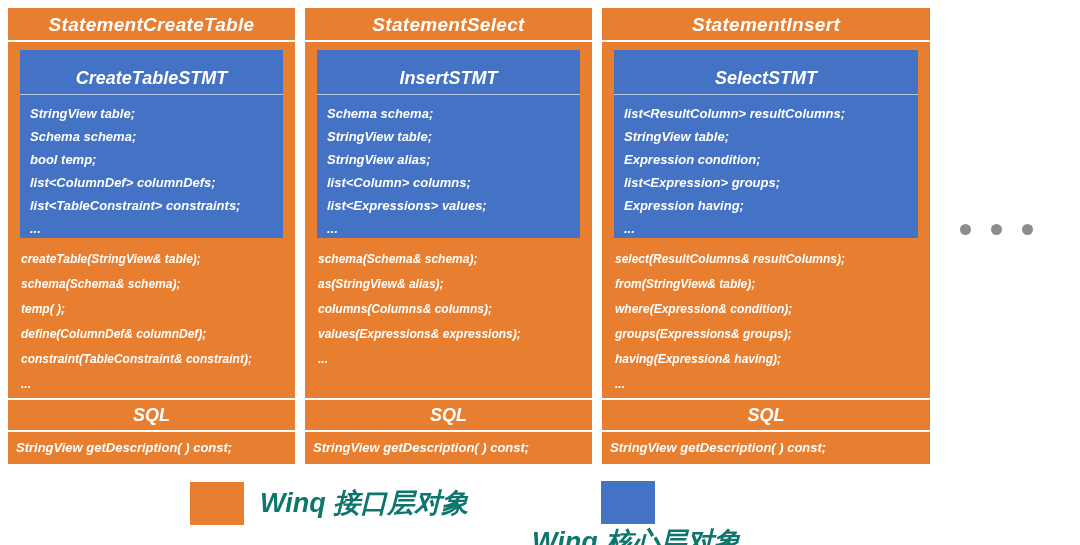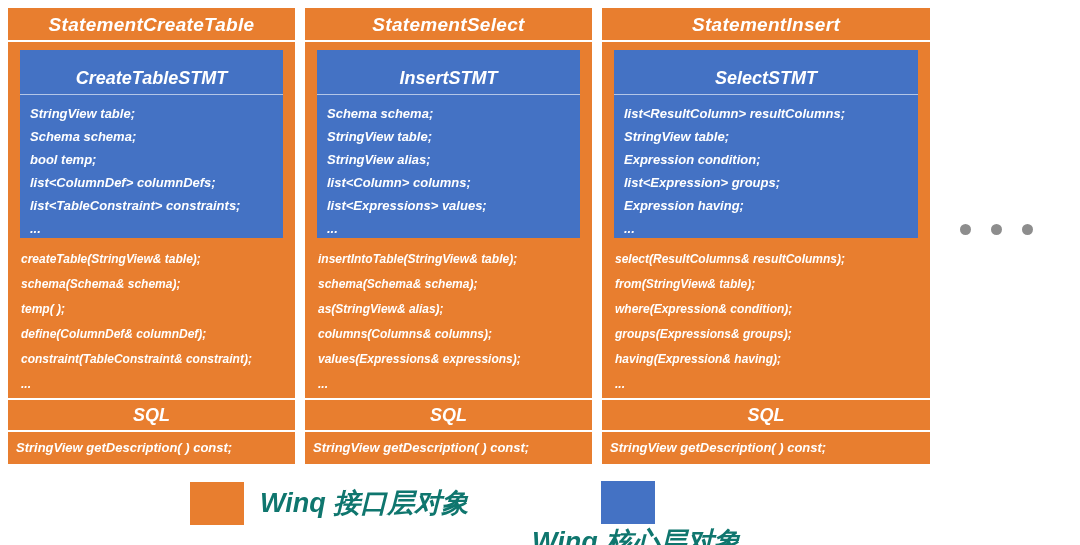--- a/index.html
+++ b/index.html
@@ -95,21 +95,20 @@
     <div class="stmt-fields">
       <div class="line">Schema schema;</div>
       <div class="line">StringView table;</div>
       <div class="line">StringView alias;</div>
       <div class="line">list&lt;Column&gt; columns;</div>
       <div class="line">list&lt;Expressions&gt; values;</div>
       <div class="line">...</div>
     </div>
   </div>
   <div class="methods">
-    <div class="line">insertIntoTable(StringView&amp; table);</div>
     <div class="line">schema(Schema&amp; schema);</div>
     <div class="line">as(StringView&amp; alias);</div>
     <div class="line">columns(Columns&amp; columns);</div>
     <div class="line">values(Expressions&amp; expressions);</div>
     <div class="line">...</div>
   </div>
   <div class="sql-header">SQL</div>
   <div class="sql-method">StringView getDescription( ) const;</div>
 </div>
 

